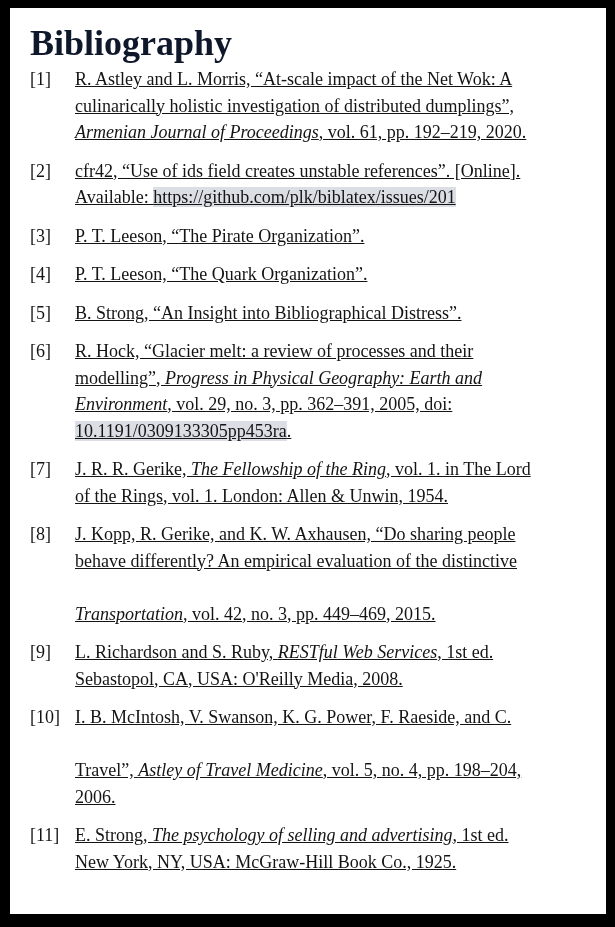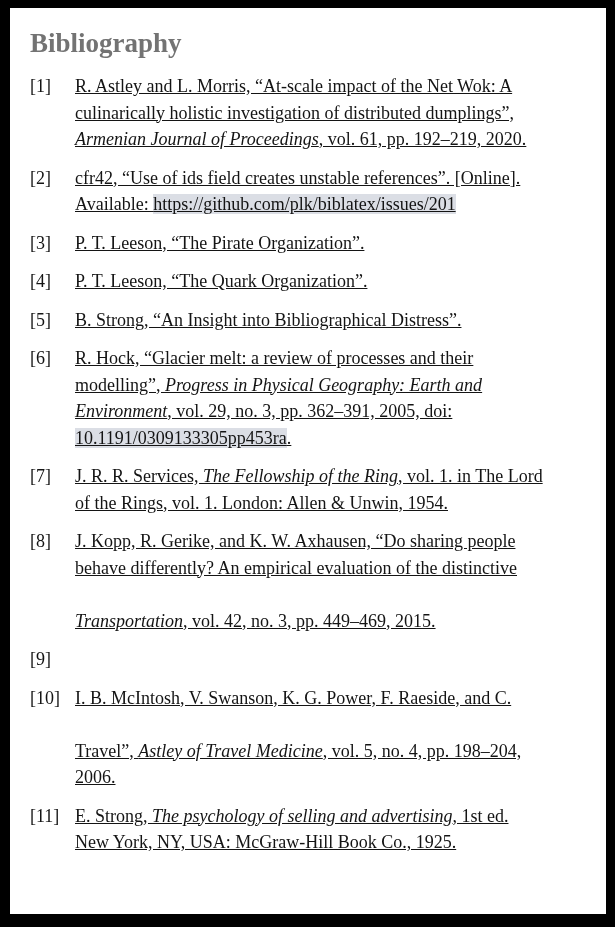--- a/index.html
+++ b/index.html
@@ -20,25 +20,25 @@
     top: 8px;
     right: 9px;
     bottom: 13px;
     background: var(--page-bg, #ffffff);
     color: var(--text-color, #141414);
     box-sizing: border-box;
     padding: 19px 18px 0 20px;
     overflow: hidden;
   }
   .heading {
-    font-size: 27px;
+    font-size: 36px;
     font-weight: bold;
     line-height: 32px;
-    margin: 0 0 14px 0;
-    color: #737373;
+    margin: 0 0 7px 0;
+    color: #0f172a;
   }
   .ref-list {
     font-size: 18px;
     line-height: 26.5px;
   }
   .ref-entry {
     display: flex;
     margin-bottom: 12px;
   }
   .ref-num {
@@ -81,28 +81,29 @@
       <div class="ref-entry">
         <div class="ref-num">[5]</div>
         <div class="ref-text"><span>B. Strong, “An Insight into Bibliographical Distress”.</span></div>
       </div>
       <div class="ref-entry">
         <div class="ref-num">[6]</div>
         <div class="ref-text"><span>R. Hock, “Glacier melt: a review of processes and their</span><br><span>modelling”, </span><span class="it">Progress in Physical Geography: Earth and</span><br><span class="it">Environment</span><span>, vol. 29, no. 3, pp. 362–391, 2005, doi:</span><br><span class="hl">10.1191/0309133305pp453ra</span><span>.</span></div>
       </div>
       <div class="ref-entry">
         <div class="ref-num">[7]</div>
-        <div class="ref-text"><span>J. R. R. Services, </span><span class="it">The Fellowship of the Ring</span><span>, vol. 1. in The Lord</span><br><span>of the Rings, vol. 1. London: Allen &amp; Unwin, 1954.</span></div>
+        <div class="ref-text"><span>J. R. R. Gerike, </span><span class="it">The Fellowship of the Ring</span><span>, vol. 1. in The Lord</span><br><span>of the Rings, vol. 1. London: Allen &amp; Unwin, 1954.</span></div>
       </div>
       <div class="ref-entry">
         <div class="ref-num">[8]</div>
         <div class="ref-text"><span>J. Kopp, R. Gerike, and K. W. Axhausen, “Do sharing people</span><br><span>behave differently? An empirical evaluation of the distinctive</span><br><br><span class="it">Transportation</span><span>, vol. 42, no. 3, pp. 449–469, 2015.</span></div>
       </div>
       <div class="ref-entry">
         <div class="ref-num">[9]</div>
+        <div class="ref-text"><span>L. Richardson and S. Ruby, </span><span class="it">RESTful Web Services</span><span>, 1st ed.</span><br><span>Sebastopol, CA, USA: O'Reilly Media, 2008.</span></div>
       </div>
       <div class="ref-entry">
         <div class="ref-num">[10]</div>
         <div class="ref-text"><span>I. B. McIntosh, V. Swanson, K. G. Power, F. Raeside, and C.</span><br><br><span>Travel”, </span><span class="it">Astley of Travel Medicine</span><span>, vol. 5, no. 4, pp. 198–204,</span><br><span>2006.</span></div>
       </div>
       <div class="ref-entry">
         <div class="ref-num">[11]</div>
         <div class="ref-text"><span>E. Strong, </span><span class="it">The psychology of selling and advertising</span><span>, 1st ed.</span><br><span>New York, NY, USA: McGraw-Hill Book Co., 1925.</span></div>
       </div>
     </div>

